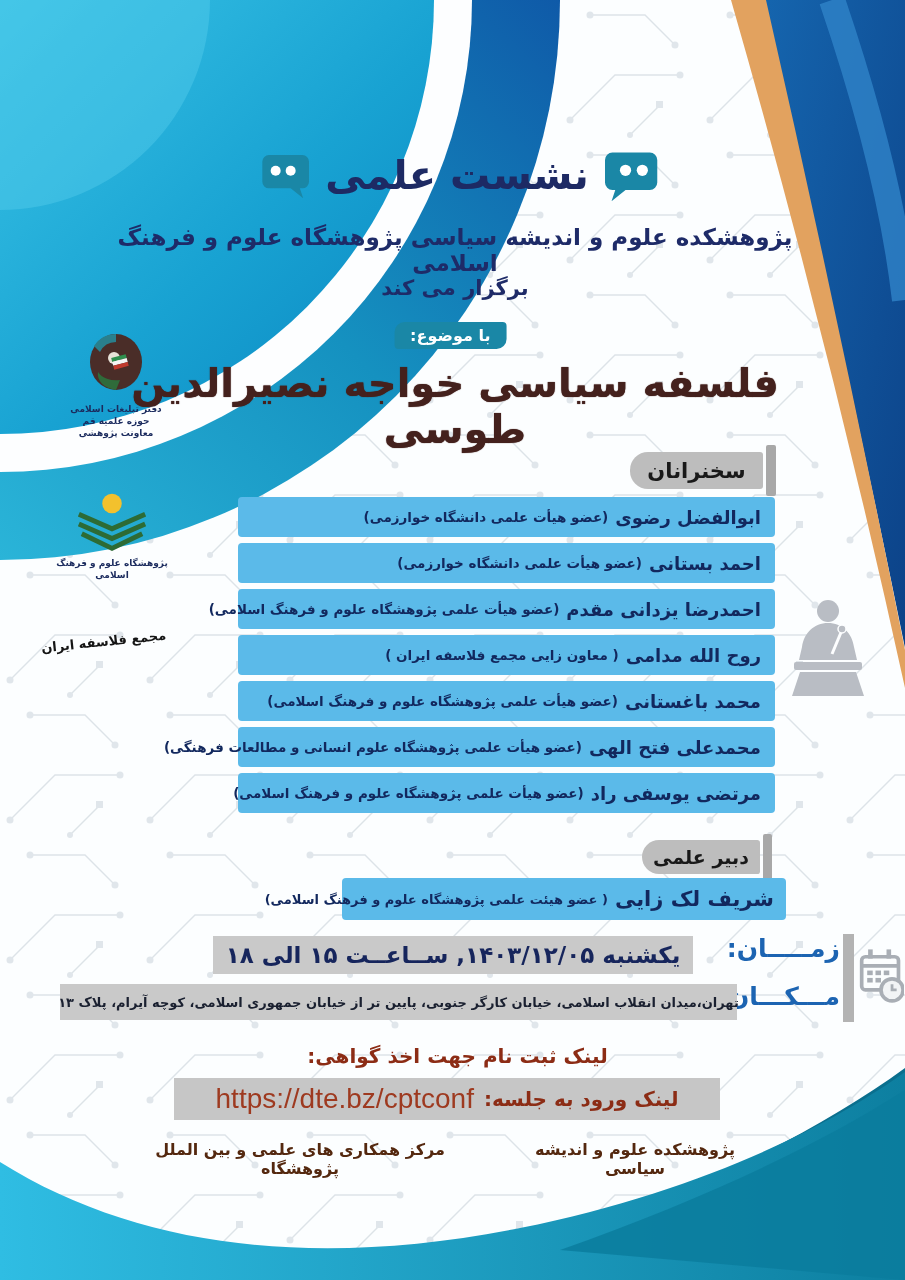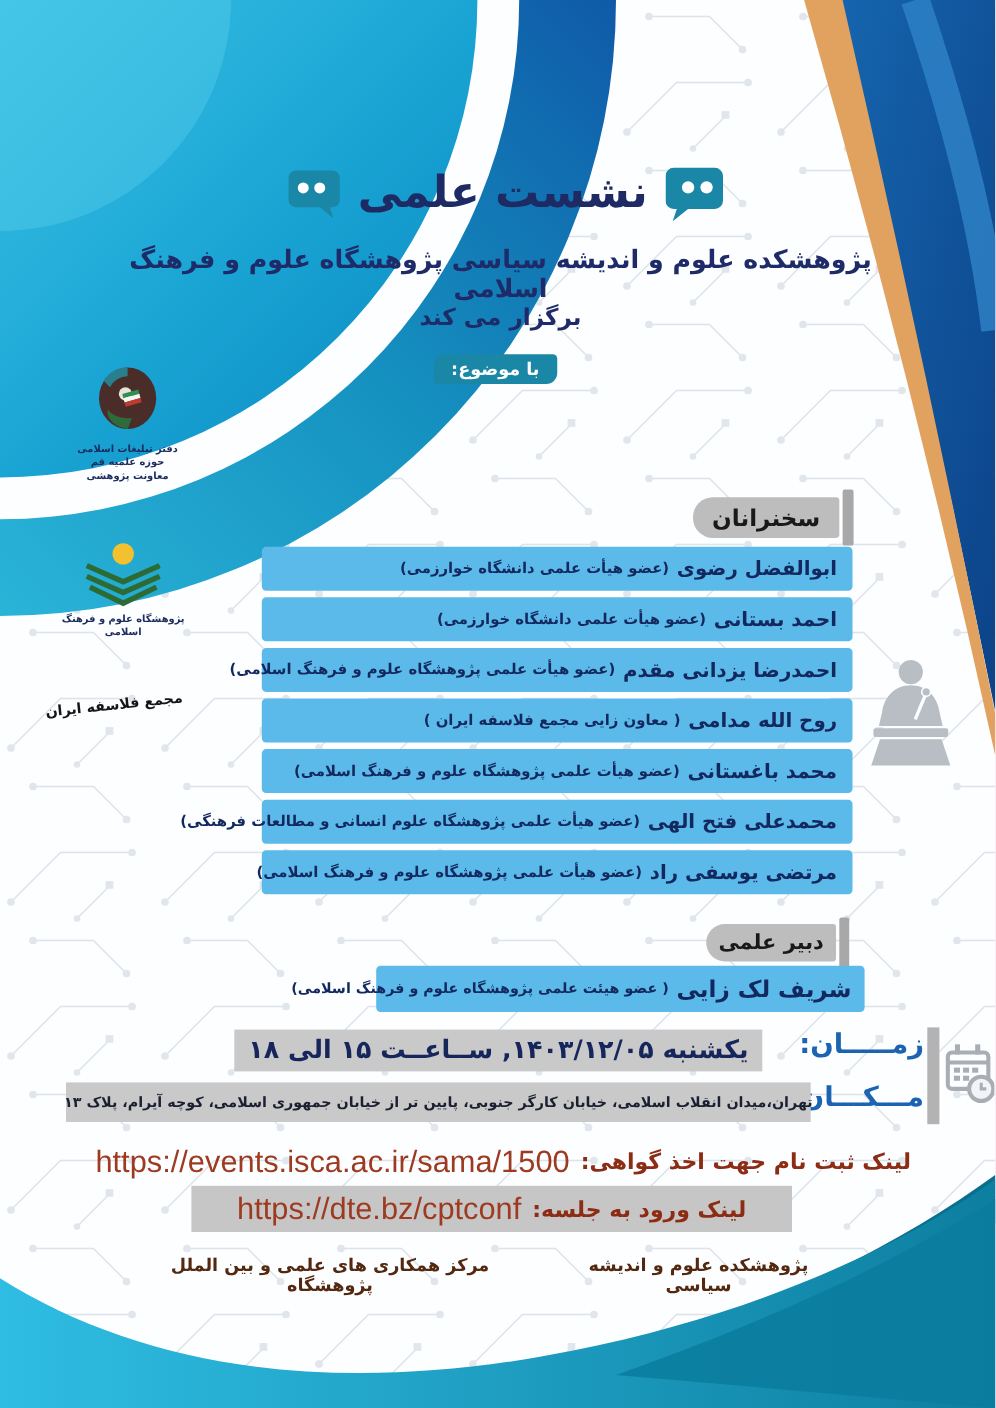--- a/index.html
+++ b/index.html
@@ -1,17 +1,17 @@
 <!DOCTYPE html>
 <html lang="fa"><head>
 <meta charset="utf-8">
 <style>
   html,body{margin:0;padding:0;}
   .poster{position:relative;width:905px;height:1280px;overflow:hidden;
-          font-family:"DejaVu Sans",sans-serif;background:#f9a8d4;}
+          font-family:"DejaVu Sans",sans-serif;background:#5eead4;}
   .abs{position:absolute;}
   .bg-svg{position:absolute;inset:0;width:905px;height:1280px;}
   .center{text-align:center;}
   
   .title-row{left:250px;top:140px;width:420px;height:70px;display:flex;align-items:center;justify-content:center;gap:16px;}
   .event-title{font-size:40px;font-weight:bold;color:#1d2a64;white-space:nowrap;}
   .org-line{left:80px;top:224px;width:750px;font-size:23px;font-weight:bold;color:#1e2b68;direction:rtl;}
   .organizes{left:80px;top:276px;width:750px;font-size:21px;font-weight:bold;color:#1e2b68;direction:rtl;}
   .topic-badge{left:50%;transform:translateX(-52%);top:322px;background:#1a87a6;color:#fff;
                font-size:16px;font-weight:bold;padding:4px 16px;border-radius:10px 4px 10px 4px;direction:rtl;}
@@ -132,20 +132,21 @@
     <svg width="56" height="58" viewBox="0 0 60 60">
       <path d="M8,6 h40 a8,8 0 0 1 8,8 v24 a8,8 0 0 1 -8,8 h-26 l-15,12 l4,-12 h-3 a8,8 0 0 1 -8,-8 v-24 a8,8 0 0 1 8,-8 z" fill="#1a87a6"></path>
       <circle cx="22" cy="25" r="6" fill="#fff"></circle>
         <circle cx="40" cy="25" r="6" fill="#fff"></circle>
     </svg>
   </div>
 
   <div class="abs organizes center">برگزار می کند</div>
   <div class="abs org-line center">پژوهشکده علوم و اندیشه سیاسی پژوهشگاه علوم و فرهنگ اسلامی</div>
   <div class="abs topic-badge">با موضوع:</div>
+  <div class="abs topic-title center">فلسفه سیاسی خواجه نصیرالدین طوسی</div>
 
   <div class="abs logo1 logo-block">
     <svg width="64" height="72" viewBox="0 0 64 72">
       <ellipse cx="32" cy="34" rx="26" ry="28" fill="#4a2d28"></ellipse>
       <path d="M10,18 A26,26 0 0 1 32,6 L32,14 A18,18 0 0 0 16,24 Z" fill="#2a7f8c"></path>
       <path d="M14,44 a20,14 0 0 0 22,8 l-4,10 a22,16 0 0 1 -18,-18 z" fill="#2f6b3a"></path>
       <circle cx="30" cy="30" r="6" fill="#e8e2d8"></circle>
       <g transform="rotate(-15 36 36)">
         <rect x="29" y="28" width="15" height="4" fill="#2f8f4e"></rect>
         <rect x="29" y="32" width="15" height="4" fill="#f5f5f5"></rect>
@@ -257,21 +258,20 @@
         <rect x="19" y="33" width="6" height="5"></rect>
     </g>
     <circle cx="37" cy="46" r="12" fill="#f2f4f6" stroke="#a9aeb5" stroke-width="4"></circle>
     <path d="M37,40 v6 h5" stroke="#a9aeb5" stroke-width="3" fill="none"></path>
   </svg>
   <div class="abs gray-box time-box">یکشنبه ۱۴۰۳/۱۲/۰۵,  ســاعــت ۱۵ الی ۱۸</div>
   <div class="abs gray-box loc-box">تهران،میدان انقلاب اسلامی، خیابان کارگر جنوبی، پایین تر از خیابان جمهوری اسلامی، کوچه آیرام، پلاک ۱۳</div>
 
   <div class="abs reg-line">
     <span class="link-label">لینک ثبت نام جهت اخذ گواهی:</span>
-    <span class="link-url">https://events.isca.ac.ir/sama/1500</span>
   </div>
   <div class="abs meet-box">
     <span class="link-label">لینک ورود به جلسه:</span>
     <span class="link-url">https://dte.bz/cptconf</span>
   </div>
 
   <div class="abs footer-text footer-right">پژوهشکده علوم و اندیشه سیاسی</div>
   <div class="abs footer-text footer-left">مرکز همکاری های علمی و بین الملل پژوهشگاه</div>
 
 </div>

